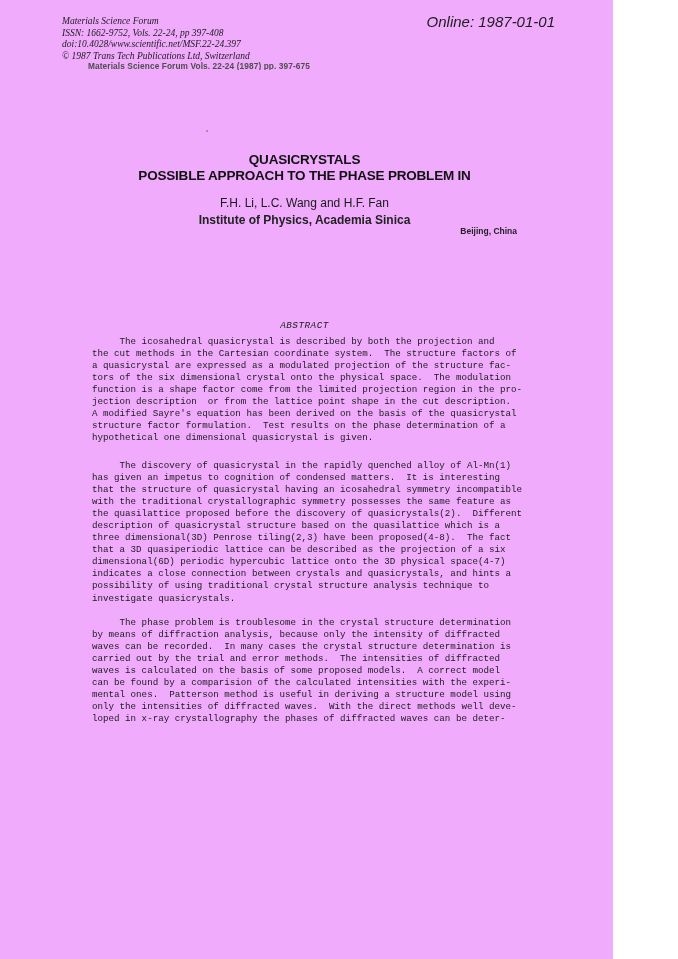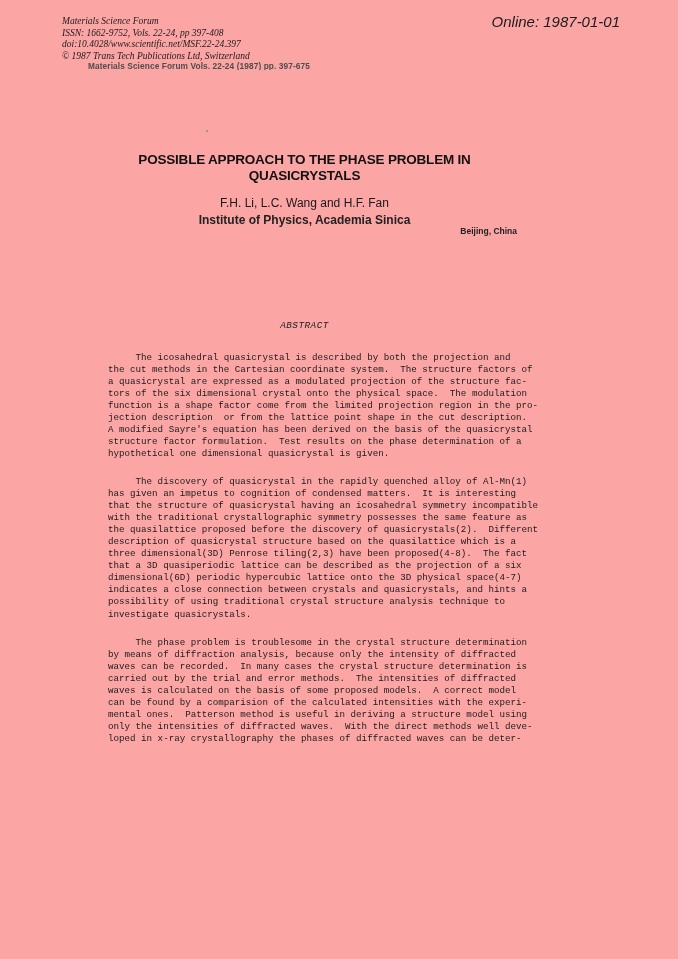--- a/index.html
+++ b/index.html
@@ -1,19 +1,19 @@
 <!DOCTYPE html>
 <html><head>
 <meta charset="utf-8">
 <style>
   html,body { margin:0; padding:0; background:#ffffff; }
   .page {
     position:relative;
-    width:678px; height:959px;
-    background:#fca5a5;
+    width:613px; height:959px;
+    background:#f0abfc;
     overflow:hidden;
     font-family:"Liberation Sans", sans-serif;
     color:#1f1f1f;
   }
   
   .biblio {
     position:absolute; left:62px; top:16px;
     font-family:"Liberation Serif", serif;
     font-style:italic;
     font-size:9.5px; line-height:11.7px;
@@ -77,21 +77,21 @@
     font-style:italic;
   }
   
   .mono-body {
     position:absolute; left:92px;
     font-family:"Liberation Mono", monospace;
     font-size:9.2px; line-height:12.05px;
     color:#1b1b1b;
   }
   .mono-body pre {
-    margin:16px;
+    margin:0;
     font:inherit;
     white-space:pre;
   }
   .abstract-body { top:336px; }
   .intro-section { top:460px; }
   .section-heading {
     display:inline-block;
     font-size:9.4px; letter-spacing:0.3px;
     border-bottom:1px solid #1b1b1b;
     padding-bottom:1px;
@@ -112,22 +112,22 @@
   </div>
 
   <div class="online-date">Online: 1987-01-01</div>
 
   <div class="running-head">Materials Science Forum Vols. 22-24 (1987) pp. 397-675</div>
 
   <div class="speck"></div>
 
   <div class="head-block">
     <div class="paper-title">
+      <div>QUASICRYSTALS</div>
       <div>POSSIBLE APPROACH TO THE PHASE PROBLEM IN</div>
-      <div>QUASICRYSTALS</div>
     </div>
     <div class="authors">F.H. Li, L.C. Wang and H.F. Fan</div>
     <div class="affiliation">Institute of Physics, Academia Sinica</div>
     <div class="affiliation-city">Beijing, China</div>
     <div class="abstract-heading">ABSTRACT</div>
   </div>
 
   <div class="mono-body abstract-body">
     <pre>     The icosahedral quasicrystal is described by both the projection and
 the cut methods in the Cartesian coordinate system.  The structure factors of

